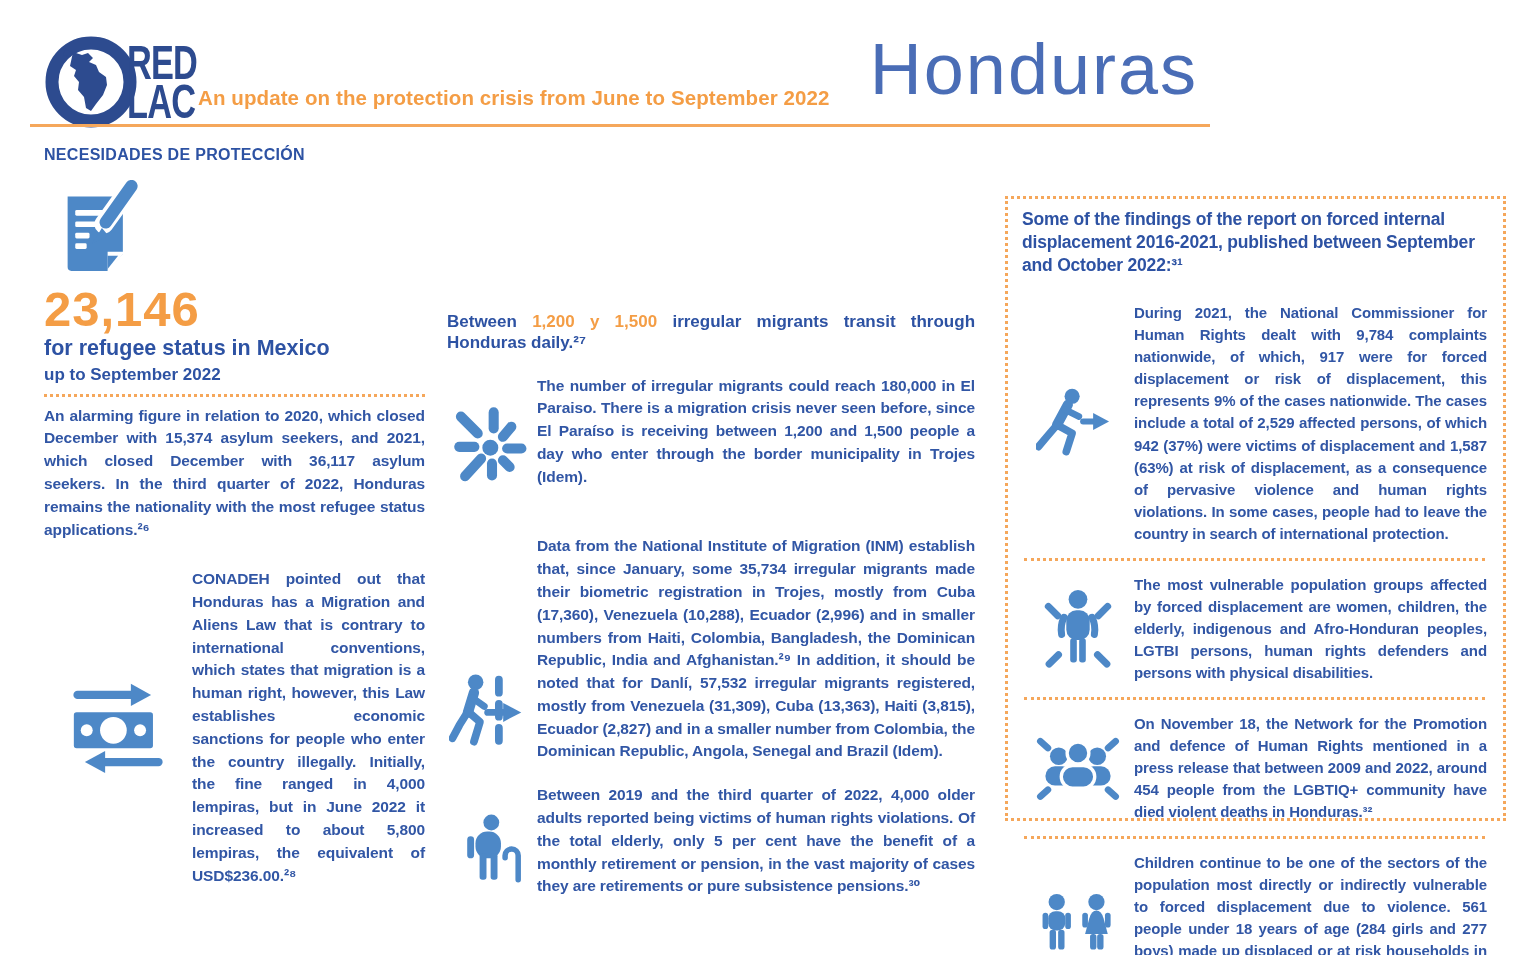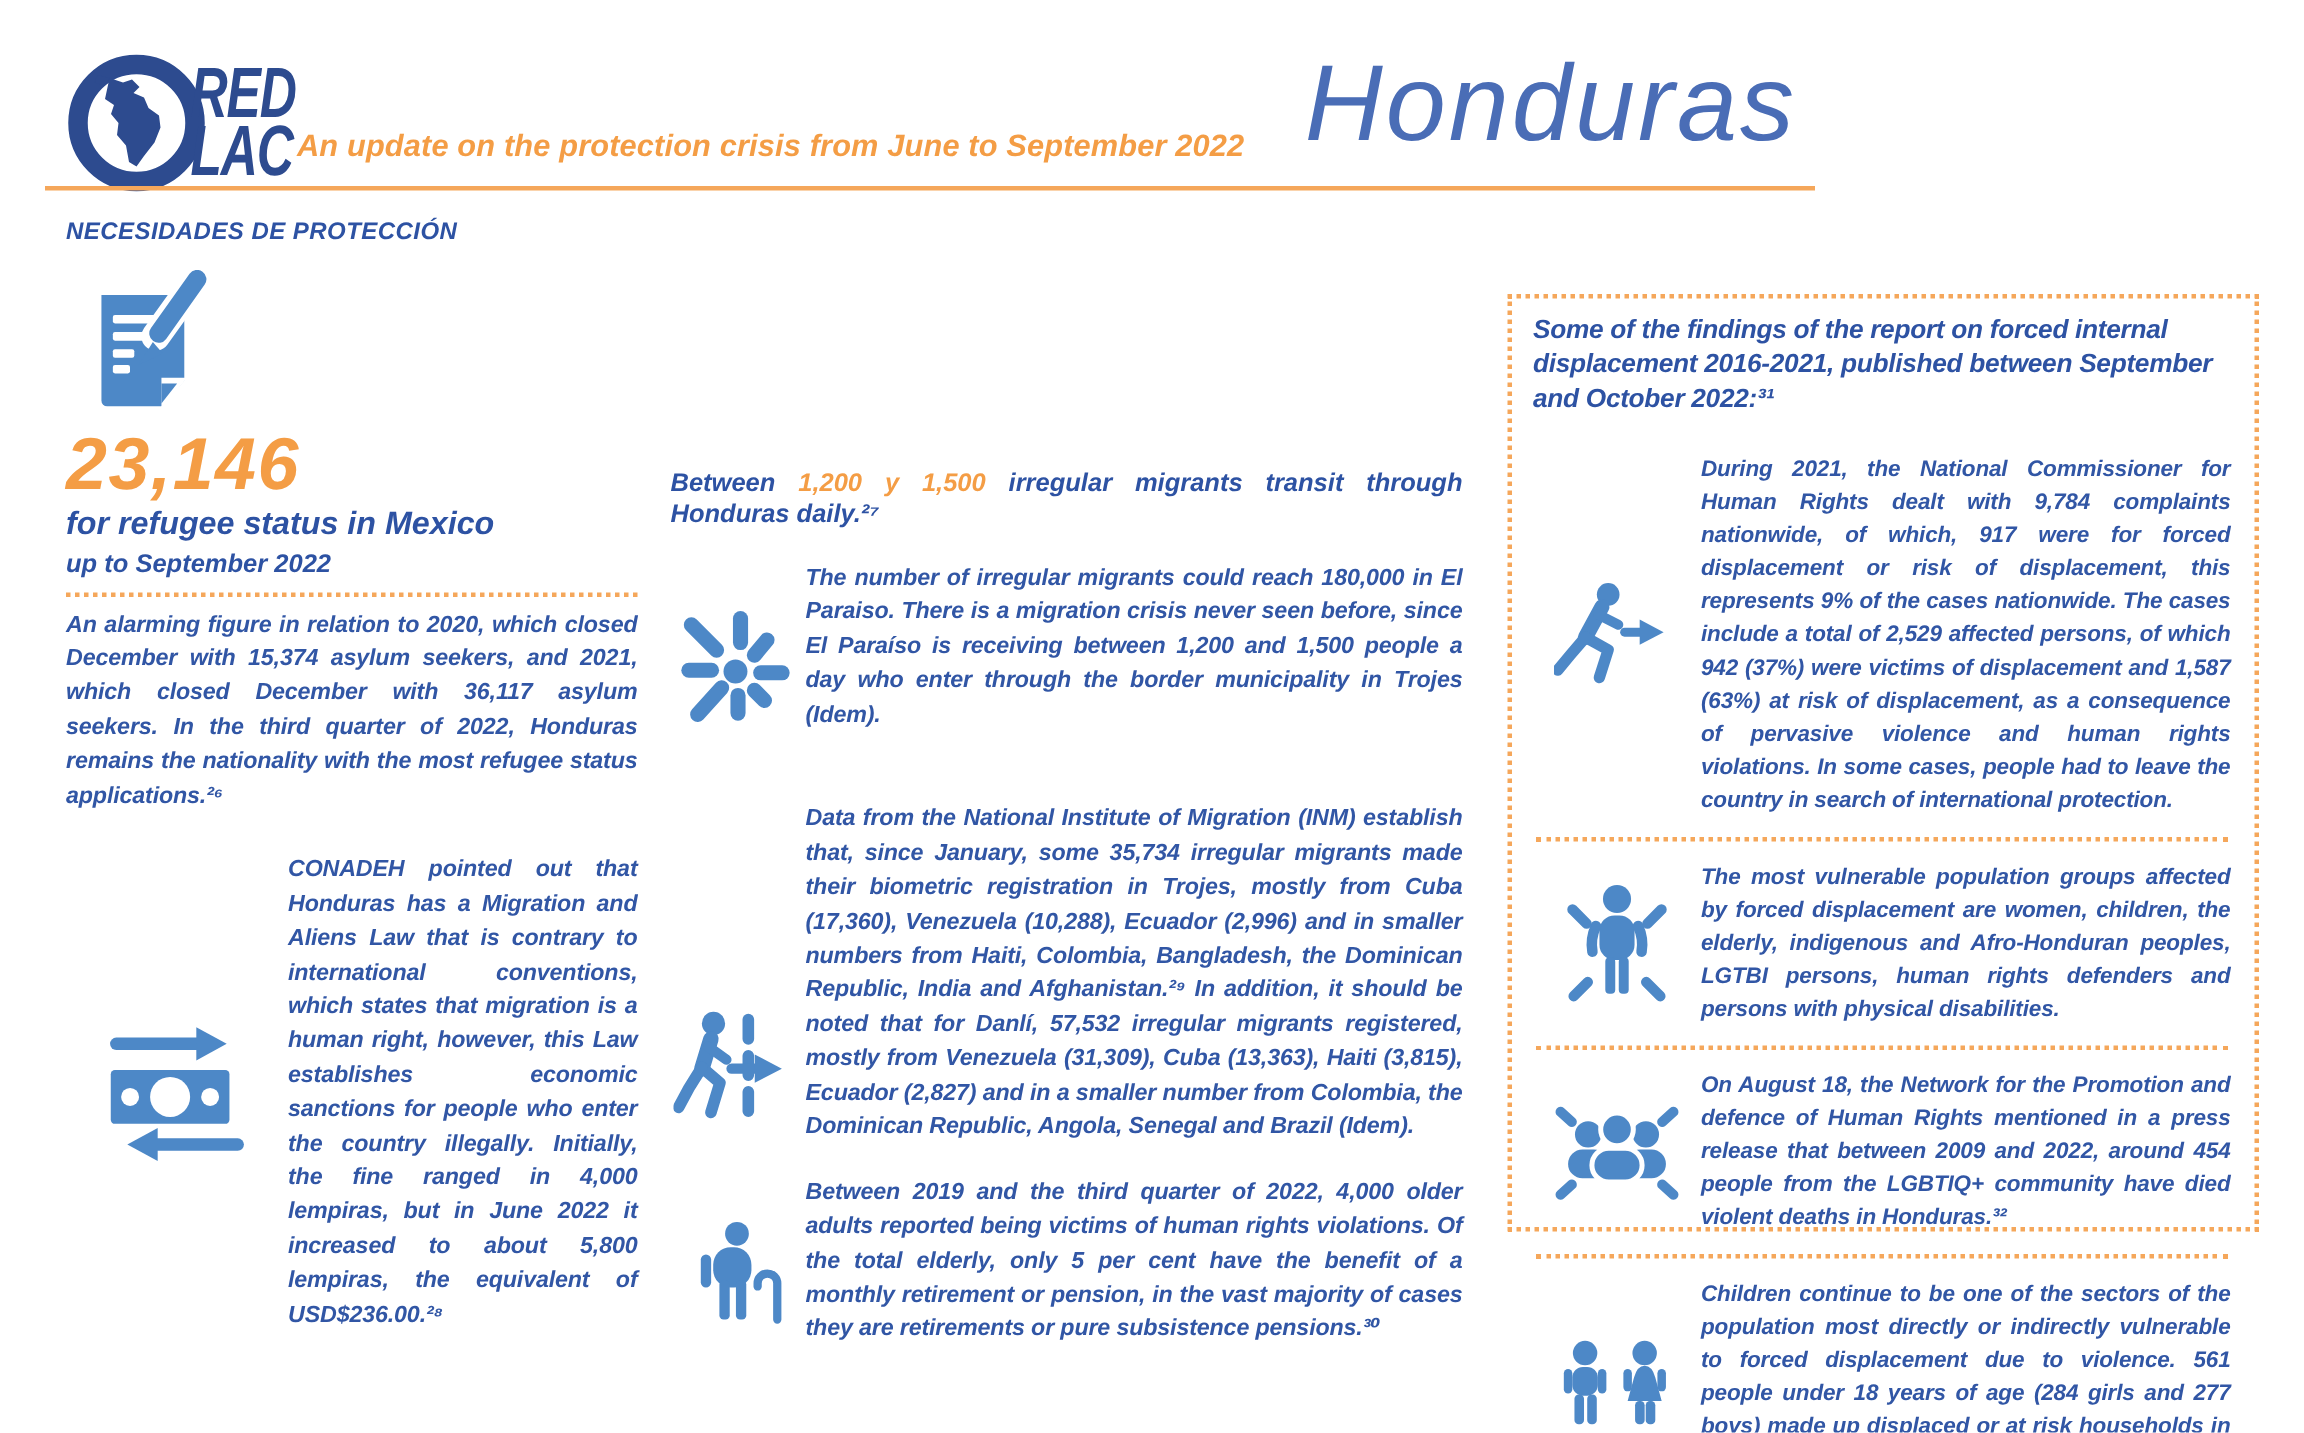--- a/index.html
+++ b/index.html
@@ -7,21 +7,21 @@
     --orange-soft:#f5a75b;
     --blue-text:#3156a5;
     --blue-head:#2d52a3;
     --navy:#2d4b8f;
     --icon:#4d88c7;
     --honduras:#4a6db6;
   }
   *{margin:0;padding:0;box-sizing:border-box;}
   html,body{width:1536px;height:955px;background:#fff;overflow:hidden;
     font-family:"Liberation Sans","DejaVu Sans",sans-serif;}
-  .page{position:relative;width:1240px;height:955px;background:#fff;font-style:italic;}
+  .page{position:relative;width:1240px;height:955px;background:#fff;}
 
   
   .logo{position:absolute;left:45px;top:36px;display:flex;align-items:center;}
   .logo svg{display:block;}
   .logo-text{display:flex;flex-direction:column;color:var(--navy);
     font-weight:bold;font-size:44px;line-height:.82;letter-spacing:-1px;
     transform:scale(.78,1.08);transform-origin:left center;margin-left:-14px;}
   .subtitle{position:absolute;left:198px;top:86px;color:var(--orange);
     font-size:20.5px;font-weight:bold;letter-spacing:.1px;}
   .country{position:absolute;right:42px;top:28px;color:var(--honduras);
@@ -245,21 +245,21 @@
             <line x1="100" y1="79" x2="91" y2="71"></line>
           </g>
           <circle cx="32" cy="31" r="10.5" fill="#4d88c7"></circle>
           <circle cx="78" cy="31" r="10.5" fill="#4d88c7"></circle>
           <rect x="16" y="43" width="32" height="23" rx="11.5" fill="#4d88c7"></rect>
           <rect x="62" y="43" width="32" height="23" rx="11.5" fill="#4d88c7"></rect>
           <circle cx="55" cy="27" r="13" fill="#4d88c7" stroke="#fff" stroke-width="4"></circle>
           <rect x="35" y="42" width="40" height="27" rx="13.5" fill="#4d88c7" stroke="#fff" stroke-width="4"></rect>
         </svg>
       </div>
-      <p class="body-text">On August 18, the Network for the Promotion and defence of Human Rights mentioned in a press release that between 2009 and 2022, around 454 people from the LGBTIQ+ community have died violent deaths in Honduras.³²</p>
+      <p class="body-text">On November 18, the Network for the Promotion and defence of Human Rights mentioned in a press release that between 2009 and 2022, around 454 people from the LGBTIQ+ community have died violent deaths in Honduras.³²</p>
     </div>
 
     <div class="dotted-rule"></div>
 
     <div class="icon-text-row finding-row">
       <div class="icon-cell">
         <svg width="78" height="78" viewBox="0 0 110 110">
           <circle cx="25" cy="17" r="11.5" fill="#4d88c7"></circle>
           <rect x="13" y="30" width="24" height="27" rx="10" fill="#4d88c7"></rect>
           <rect x="5" y="32" width="8" height="23" rx="4" fill="#4d88c7"></rect>

